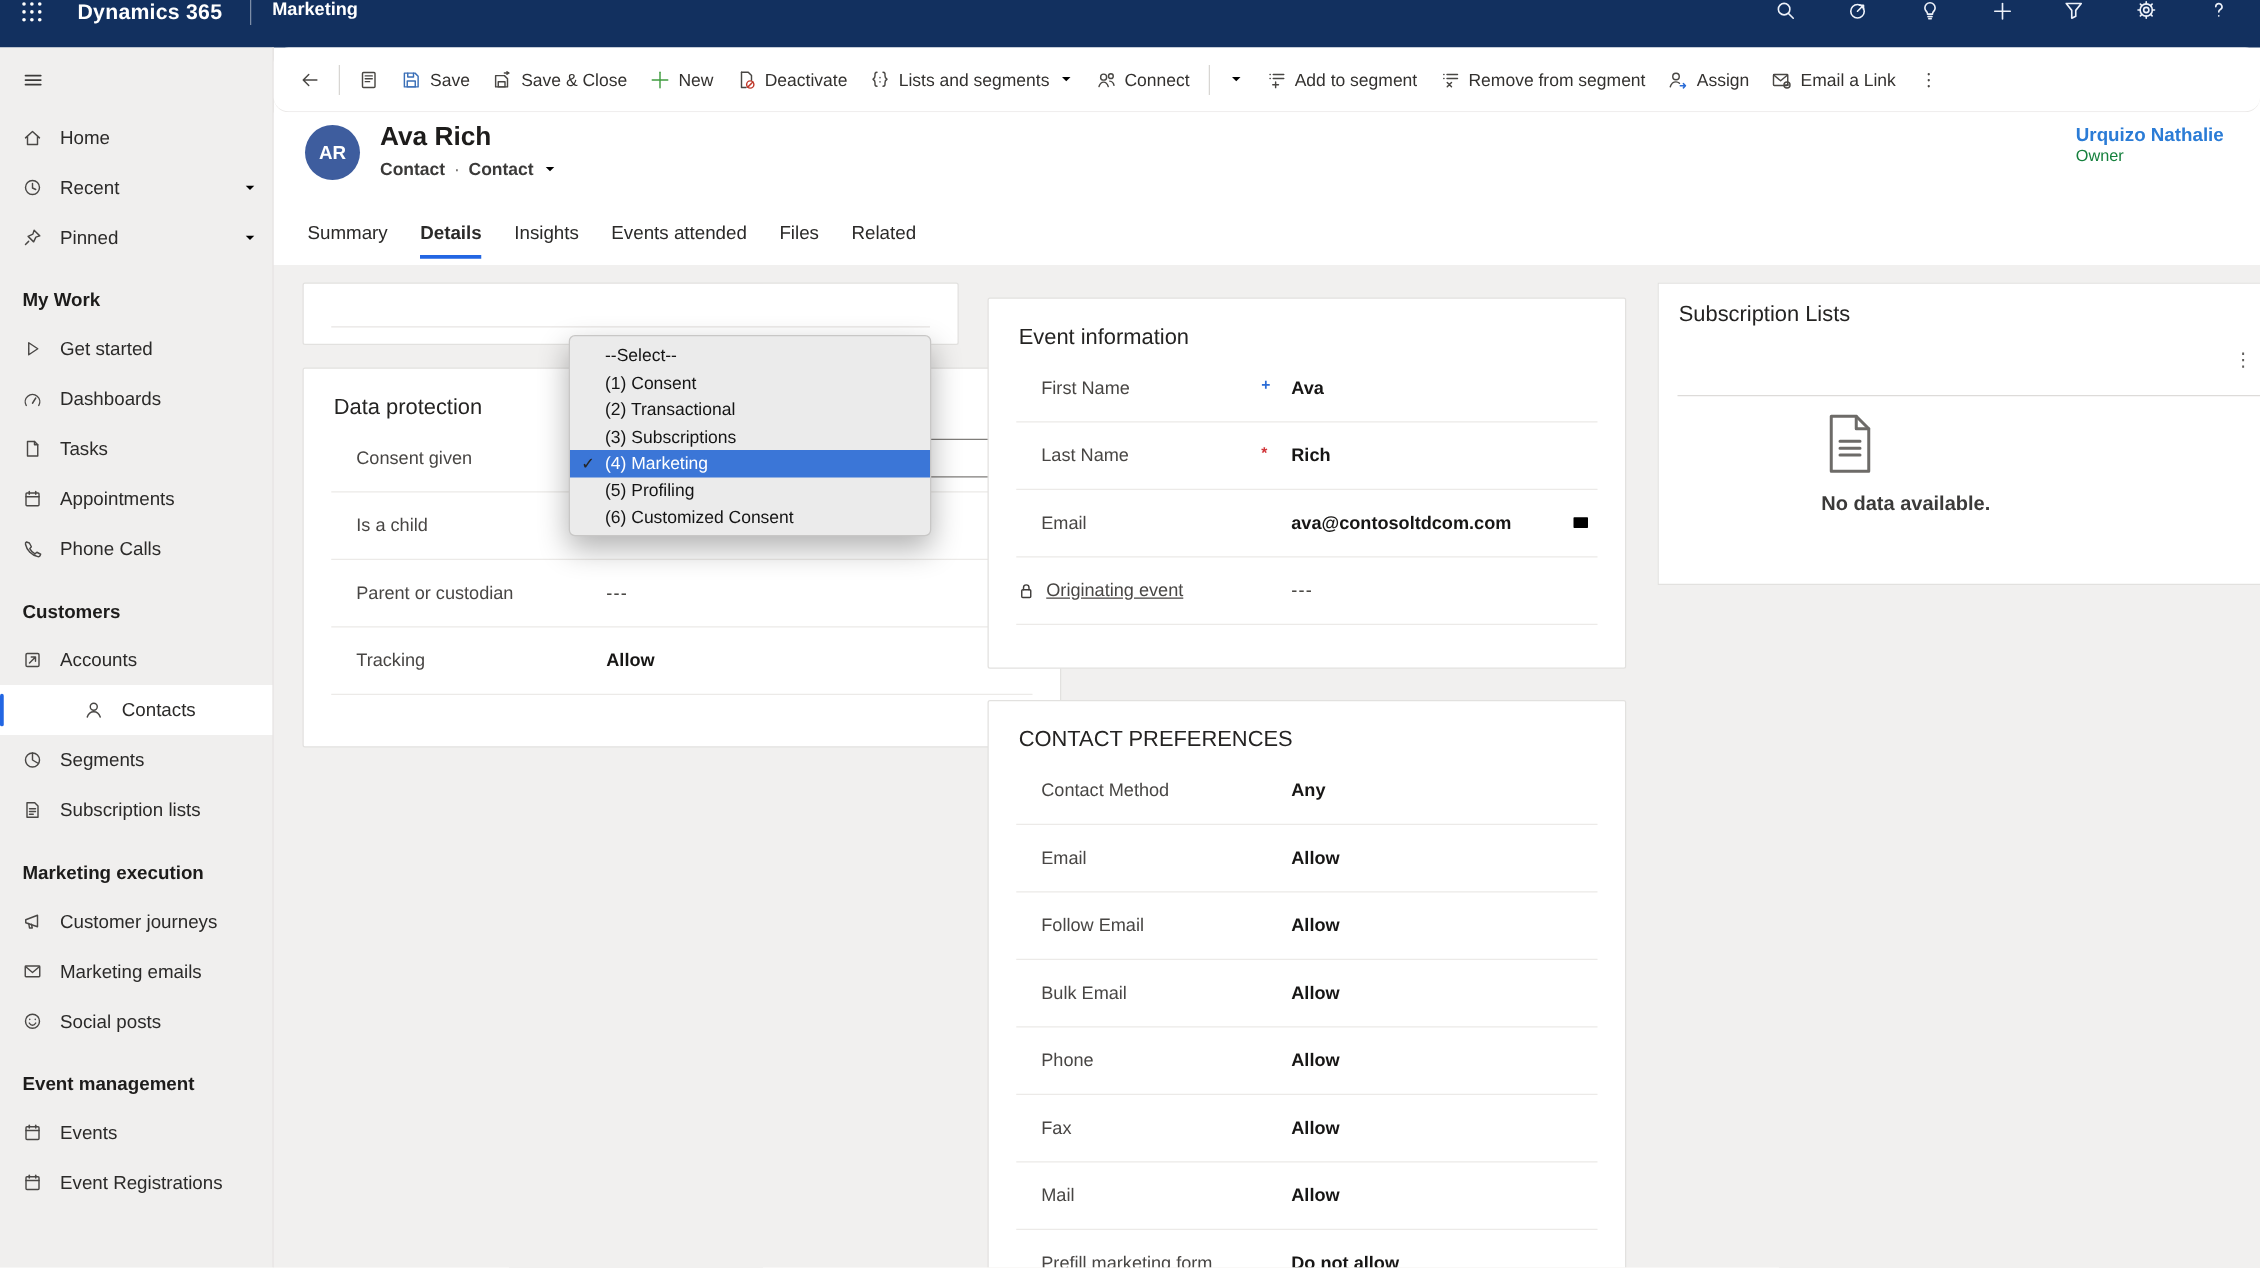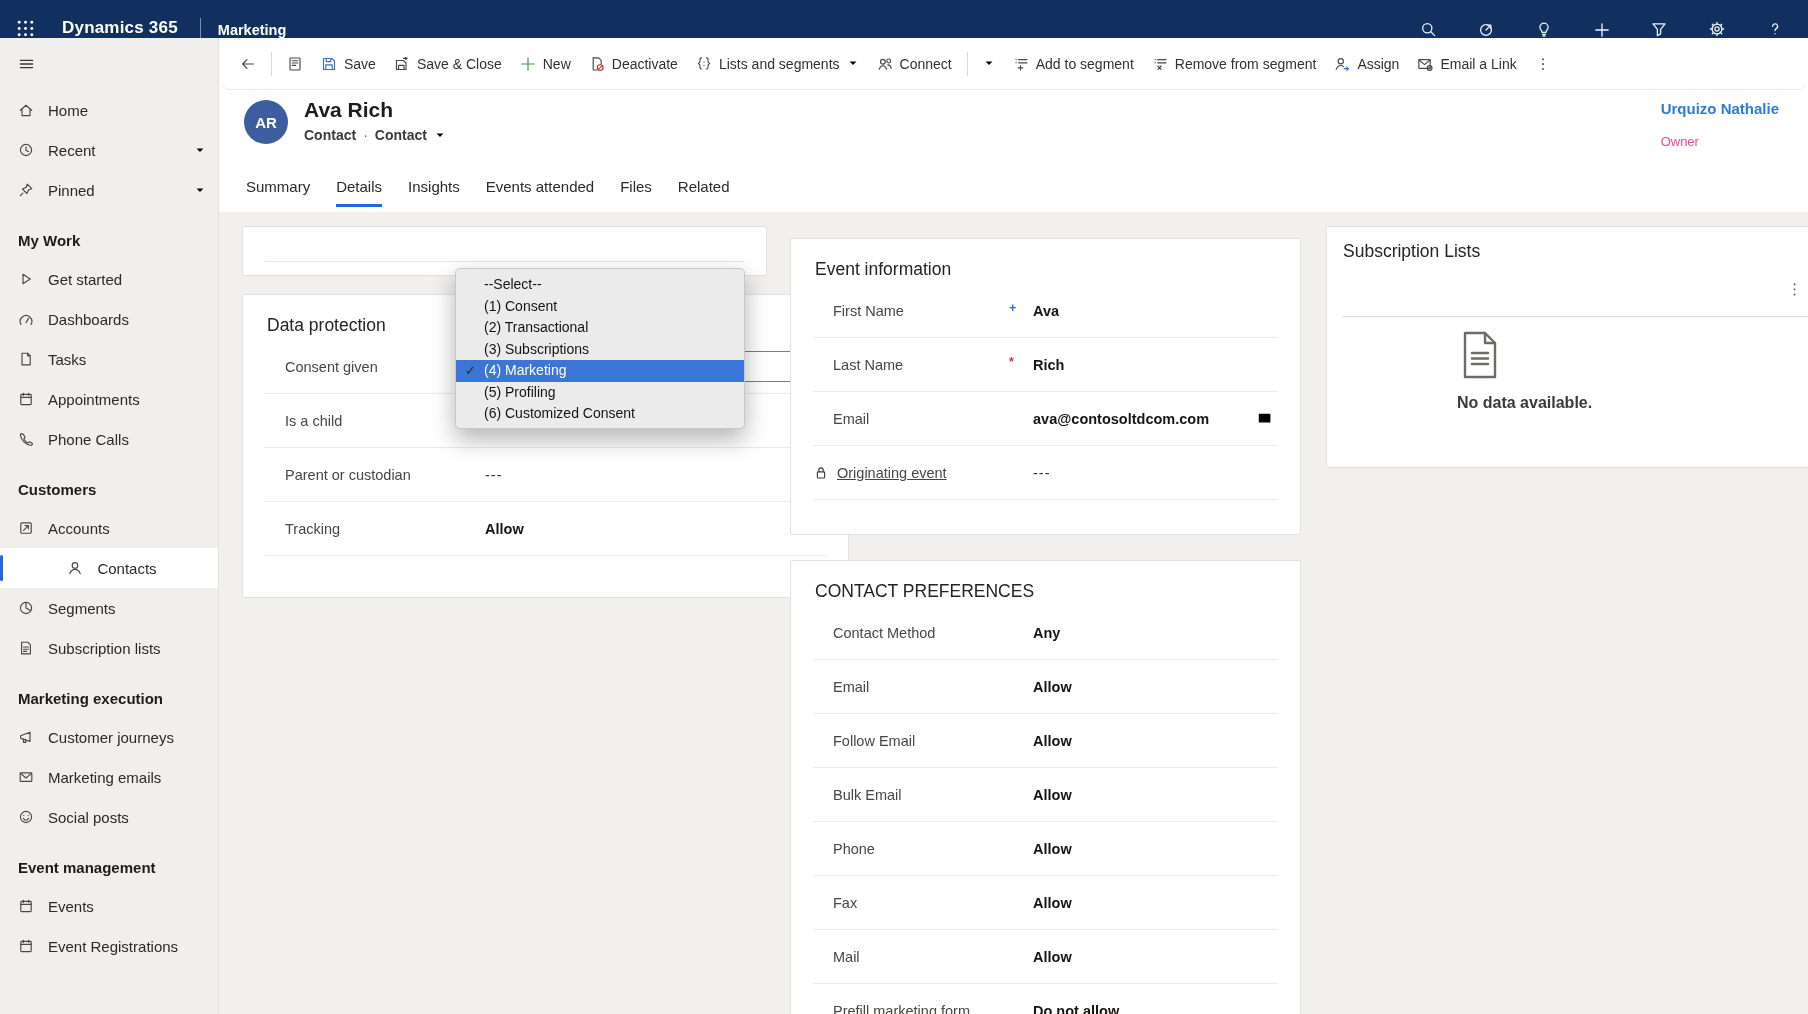--- a/index.html
+++ b/index.html
@@ -3,21 +3,21 @@
 <meta charset="utf-8">
 <style>
   * { box-sizing: border-box; }
   html,body { margin:0; padding:0; }
   body {
     width:1808px; height:1014px; overflow:hidden; background:#fff;
     font-family:"Liberation Sans", sans-serif; color:#201f1e;
     -webkit-font-smoothing:antialiased;
   }
   
-  .topbar { height:38px; background:var(--c-topbar,#12305f); display:flex; align-items:flex-end; color:#fff; }
+  .topbar { height:38px; background:var(--c-topbar,#12305f); display:flex; align-items:flex-start; color:#fff; }
   .waffle { width:50px; display:flex; justify-content:center; cursor:pointer; }
   .brand { font-size:17px; font-weight:700; letter-spacing:.2px; margin-left:12px; white-space:nowrap; }
   .tb-sep { width:1px; height:20px; background:rgba(255,255,255,.45); margin:0 17px 0 22px; }
   .app-name { font-size:14.5px; font-weight:600; }
   .tb-actions { margin-left:auto; display:flex; align-items:center; gap:41px; padding-right:24px; }
   .tb-icon { display:flex; cursor:pointer; color:#eef2fa; }
   .tb-icon svg { stroke:currentColor; fill:none; stroke-width:1.3; stroke-linecap:round; stroke-linejoin:round; }
 
   
   .app-body { display:flex; height:976px; }
@@ -48,26 +48,26 @@
 
   .record-header { height:72px; background:#fff; display:flex; padding:0 29px 0 25px; flex:none; }
   .avatar { width:44px; height:44px; border-radius:50%; background:var(--c-avatar,#3e5d9e); color:#fff; font-size:15px; font-weight:700; display:flex; align-items:center; justify-content:center; margin-top:10px; flex:none; }
   .rh-text { margin-left:16px; }
   .rh-name { font-size:21px; font-weight:700; color:#1d1c1b; padding-top:8px; }
   .rh-sub { margin-top:5px; font-size:14px; font-weight:600; color:#3b3a39; display:flex; align-items:center; gap:7px; cursor:default; }
   .rh-sub .dot { color:#6d6b68; font-weight:400; }
   .rh-sub .chev { color:#55534f; display:flex; cursor:pointer; }
   .rh-owner { margin-left:auto; padding-top:10px; text-align:left; }
   .owner-name { color:var(--c-link,#2b7cd6); font-size:15px; font-weight:700; cursor:pointer; }
-  .owner-role { color:#ec4899; font-size:13px; margin-top:17px; }
+  .owner-role { color:#15803d; font-size:13px; margin-top:0; }
 
   .tabs { height:50px; background:#fff; display:flex; gap:22px; padding:10px 0 0 25px; font-size:15px; color:#2b2a29; flex:none; }
   .tab { padding:6px 2px 0; cursor:pointer; }
   .tab span { display:inline-block; padding-bottom:9px; border-bottom:3px solid transparent; }
-  .tab.active { font-weight:400; }
+  .tab.active { font-weight:700; }
   .tab.active span { border-bottom-color:var(--c-accent,#2266e3); }
 
   
   .content { flex:1; position:relative; background:#f1f0ef; overflow:hidden; }
   .card { position:absolute; background:#fff; border:1px solid #e2e1df; border-radius:2px; }
   .card-title { font-size:17.5px; color:#242322; padding:20px 24px 4px; }
   .field-row { margin:0 22px; height:54px; display:flex; align-items:center; border-bottom:1px solid #eceae8; position:relative; }
   .f-label { width:196px; flex:none; padding-left:20px; font-size:14.5px; color:#484644; display:flex; align-items:center; gap:8px; }
   .f-label.locked { padding-left:0;text-decoration:underline; }
   .f-label .icn { color:#3f3d3b; }

